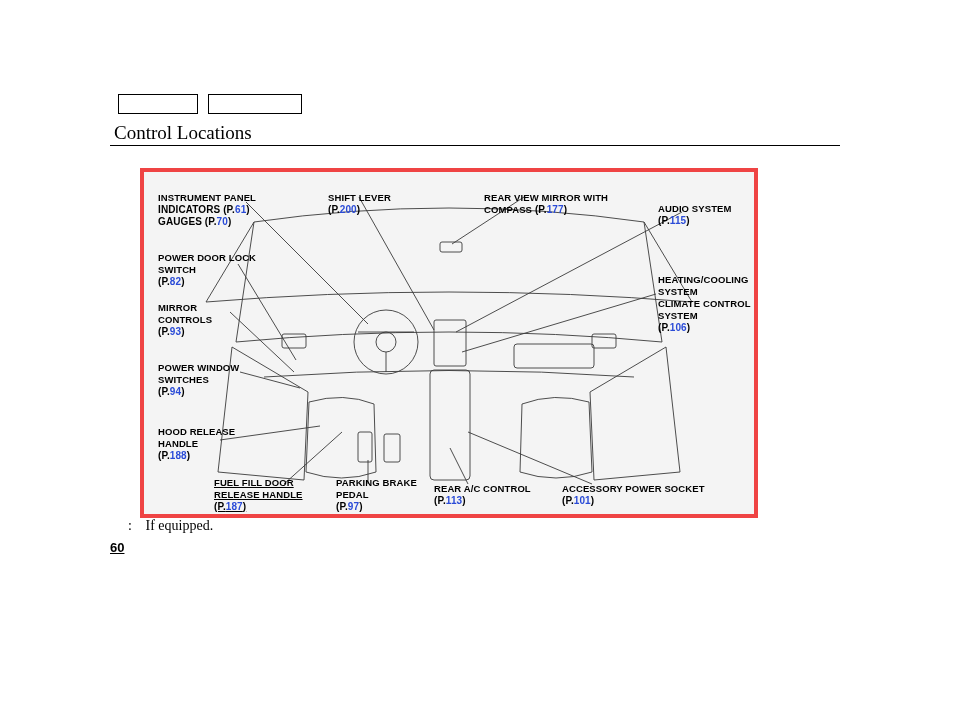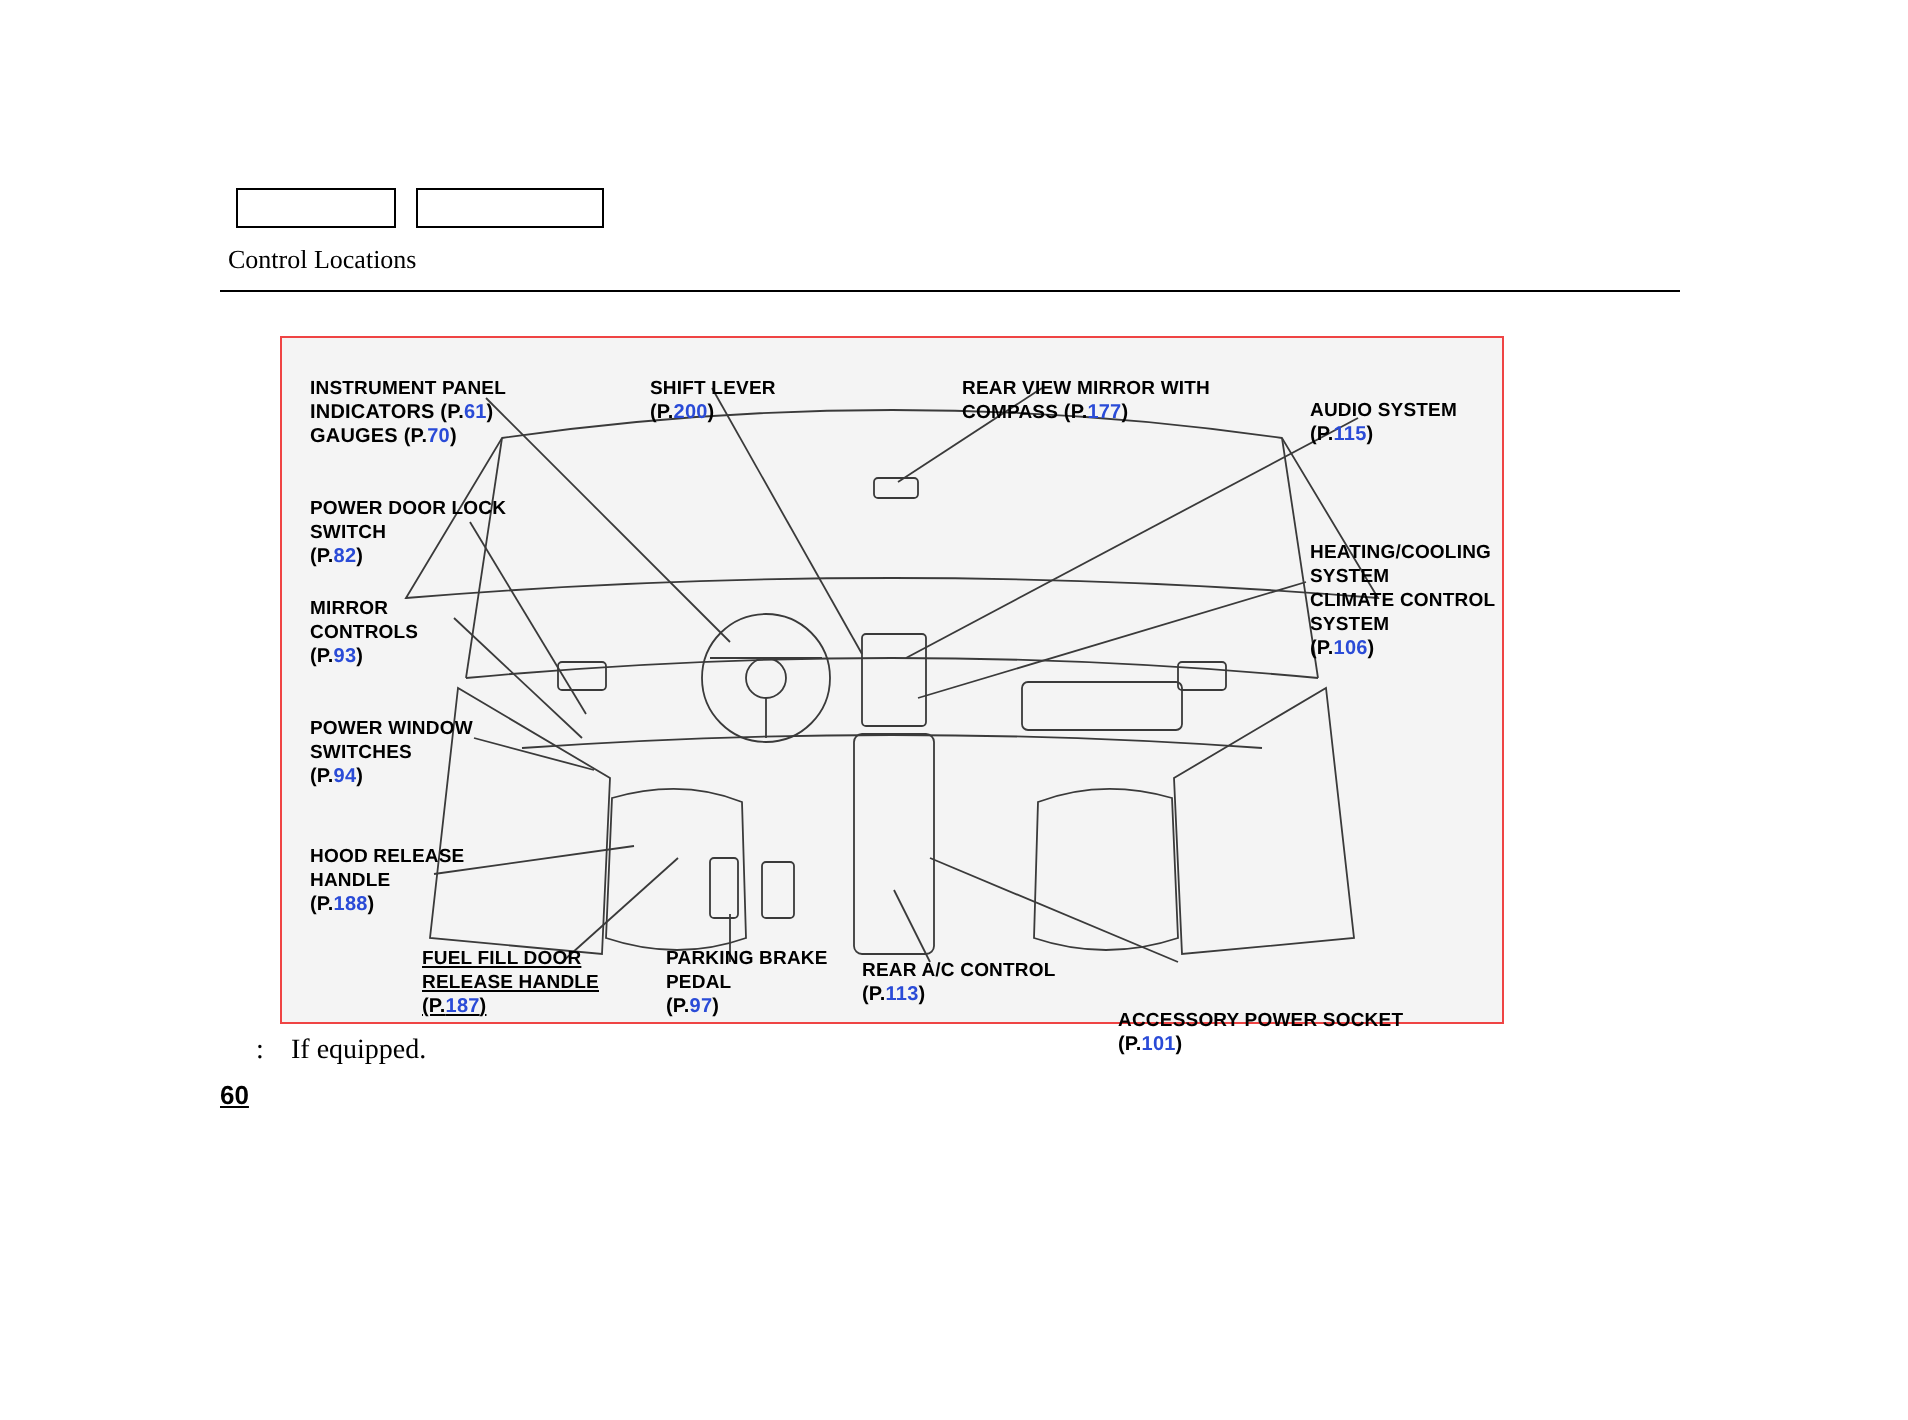--- a/index.html
+++ b/index.html
@@ -20,38 +20,38 @@
     position: absolute;
     border: 1px solid #000;
     background: #fff;
     height: 18px;
   }
   .title {
     position: absolute;
     left: 114px;
     top: 122px;
     font-family: "Times New Roman", serif;
-    font-size: 13px;
+    font-size: 19px;
   }
   .title-rule {
     position: absolute;
     left: 110px;
     top: 145px;
     width: 730px;
     height: 0;
     border-top: 1px solid #000;
   }
   .figure {
     position: absolute;
     left: 140px;
     top: 168px;
     width: 610px;
     height: 342px;
     background: #f4f4f4;
-    border: 1px solid #ef4444;
+    border: 4px solid #ef4444;
   }
   .label {
     position: absolute;
     font-family: Arial, Helvetica, sans-serif;
     font-size: 9.5px;
     font-weight: bold;
     line-height: 1.25;
     letter-spacing: 0.1px;
     color: #000;
   }
@@ -199,21 +199,21 @@
       <span>PARKING BRAKE</span><br>
       <span>PEDAL</span><br>
       <span class="ref"><span class="p">(P.</span><span class="num">97</span><span class="p">)</span></span>
     </div>
 
     <div class="label" style="left:290px; top:311px;">
       <span>REAR A/C CONTROL</span><br>
       <span class="ref"><span class="p">(P.</span><span class="num">113</span><span class="p">)</span></span>
     </div>
 
-    <div class="label" style="left:418px; top:311px;margin-top:25px;">
+    <div class="label" style="left:418px; top:311px;">
       <span>ACCESSORY POWER SOCKET</span><br>
       <span class="ref"><span class="p">(P.</span><span class="num">101</span><span class="p">)</span></span>
     </div>
 
     <div class="label" style="left:172px; top:20px;margin-left:12px;">
       <span>SHIFT LEVER</span><br>
       <span class="ref"><span class="p">(P.</span><span class="num">200</span><span class="p">)</span></span>
     </div>
 
     <div class="label" style="left:340px; top:20px;">

